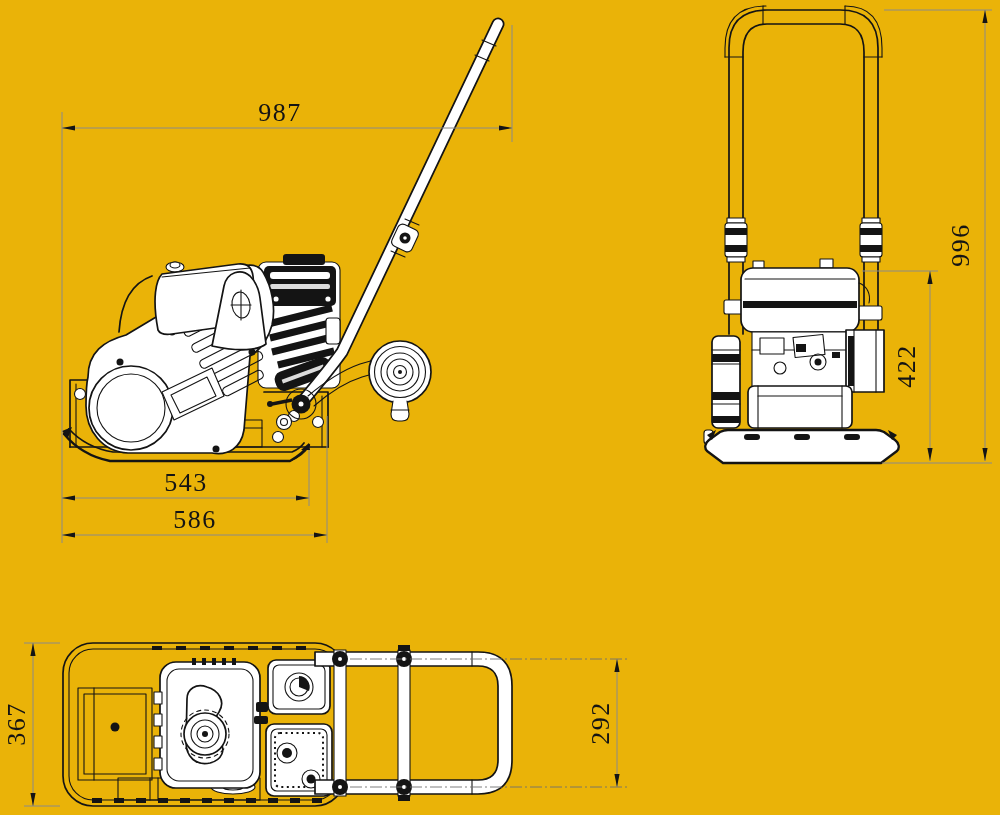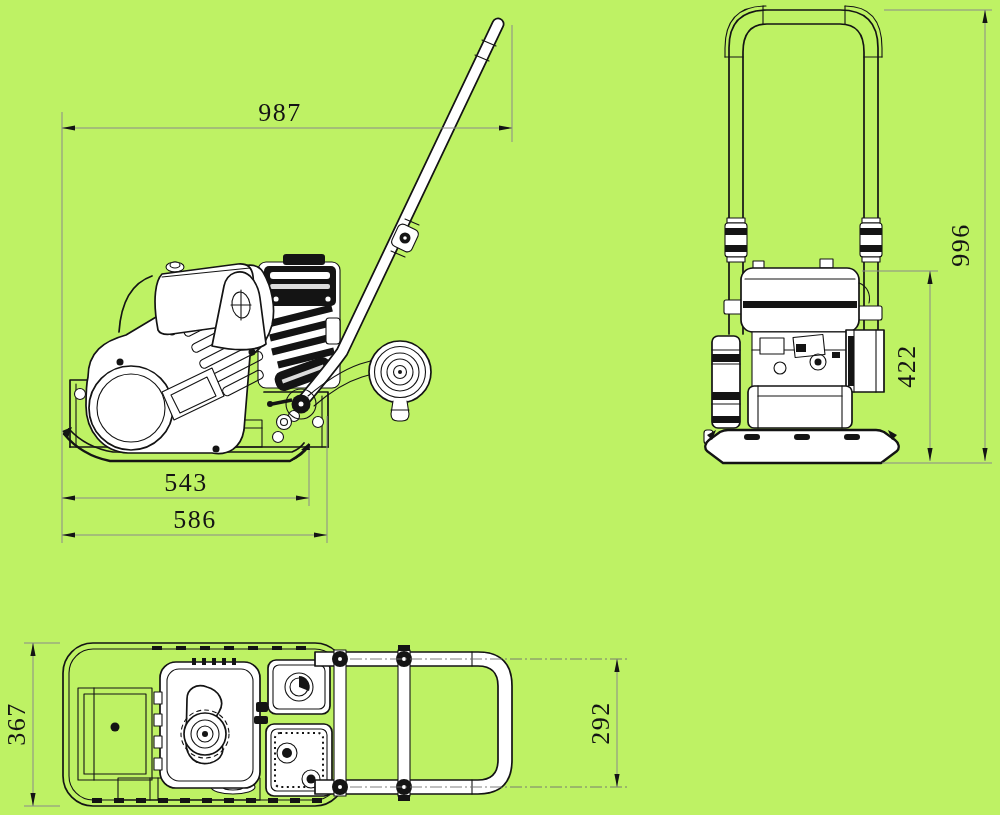--- a/index.html
+++ b/index.html
@@ -1,16 +1,16 @@
 <!DOCTYPE html>
 <html><head>
 <meta charset="utf-8">
 <style>
   html,body{margin:0;padding:0;background:#ffffff;}
-  .sheet{width:1000px;height:815px;background:#bef264;position:relative;overflow:hidden;}
+  .sheet{width:1000px;height:815px;background:#eab308;position:relative;overflow:hidden;}
   svg{display:block;}
   
   .ln   {stroke:#141414;stroke-width:1.7;fill:none;stroke-linecap:round;stroke-linejoin:round;}
   .ln2  {stroke:#141414;stroke-width:1.1;fill:none;stroke-linecap:round;stroke-linejoin:round;}
   .lnB  {stroke:#141414;stroke-width:2.3;fill:none;stroke-linecap:round;stroke-linejoin:round;}
   .wfill{fill:#ffffff;}
   .dk   {fill:#141414;stroke:none;}
   .dim  {stroke:#8a8a8a;stroke-width:1;fill:none;}
   .cl   {stroke:#6f6f6f;stroke-width:0.9;fill:none;stroke-dasharray:12 3 2 3;}
   .arr  {fill:#141414;stroke:none;}

